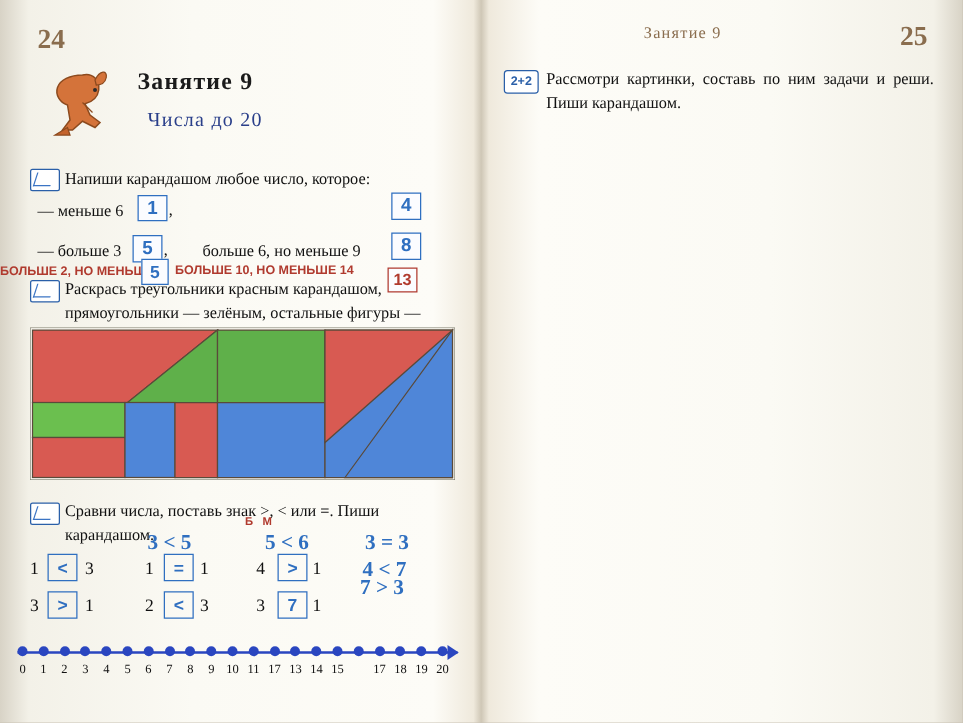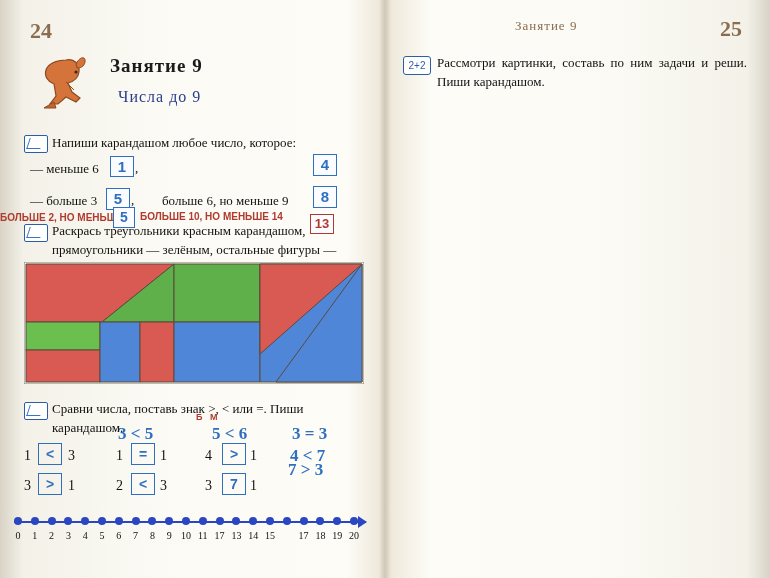--- a/index.html
+++ b/index.html
@@ -46,21 +46,21 @@
     border-radius:2px;background:#fff;
   }
   .task-icon:after{
     content:"";position:absolute;left:3px;top:2px;width:13px;height:10px;
     border-left:1.4px solid #3b74c4;border-bottom:1.4px solid #3b74c4;
     transform:skewX(-18deg);
   }
   .icon2p2{
     position:absolute;width:26px;height:17px;border:1.5px solid #2a5fa8;
     border-radius:3px;background:#fff;color:#2a5fa8;font-size:10px;
-    font-weight:normal;text-align:center;line-height:17px;
+    font-weight:bold;text-align:center;line-height:17px;
     font-family:"Liberation Sans", sans-serif;
   }
 
   .txt{
     position:absolute;font-size:13px;color:#111;line-height:1.45;
     font-family:Liberation Serif, serif;
   }
 
   
   .hw{
@@ -115,21 +115,21 @@
 
     <svg class="kang" viewBox="0 0 62 62">
       <path d="M30 8 C38 6 44 12 43 20 C42 27 36 30 32 31 L36 40 L44 46 L40 50 L30 45 L22 52 L14 52 L20 44 L18 32 C12 30 8 24 10 18 C12 12 20 8 30 8 Z" fill="#d4733a" stroke="#8c4a1e" stroke-width="1.2"></path>
       <path d="M40 12 C44 4 50 4 49 10 C48 15 44 16 41 16 Z" fill="#d4733a" stroke="#8c4a1e" stroke-width="1"></path>
       <circle cx="40" cy="20" r="1.6" fill="#2b2b2b"></circle>
       <path d="M18 50 L8 56 L20 56 Z" fill="#c4632c" stroke="#8c4a1e" stroke-width="1"></path>
       <path d="M30 30 L38 38" stroke="#8c4a1e" stroke-width="1"></path>
     </svg>
 
     <div class="title">Занятие 9</div>
-    <div class="subtitle">Числа до 9</div>
+    <div class="subtitle">Числа до 20</div>
 
     <div class="task-icon" style="left:24px;top:135px;"></div>
     <div class="txt" style="left:52px;top:134px;width:310px;">Напиши карандашом любое число, которое:</div>
 
     <div class="txt" style="left:30px;top:160px;">— меньше 6</div>
     <div class="boxnum" style="left:110px;top:156px;width:22px;height:19px;font-size:15px;line-height:19px;">1</div>
     <div class="plain" style="left:135px;top:160px;">,</div>
 
     <div class="boxnum" style="left:313px;top:154px;width:22px;height:20px;font-size:15px;line-height:20px;">4</div>
 

